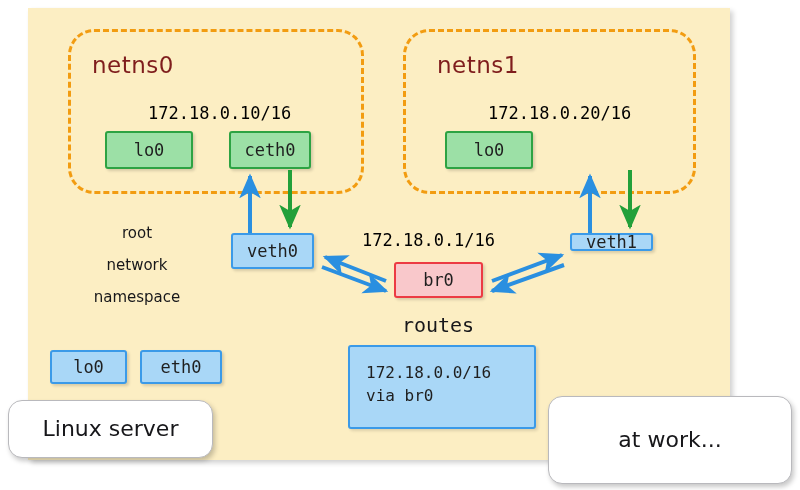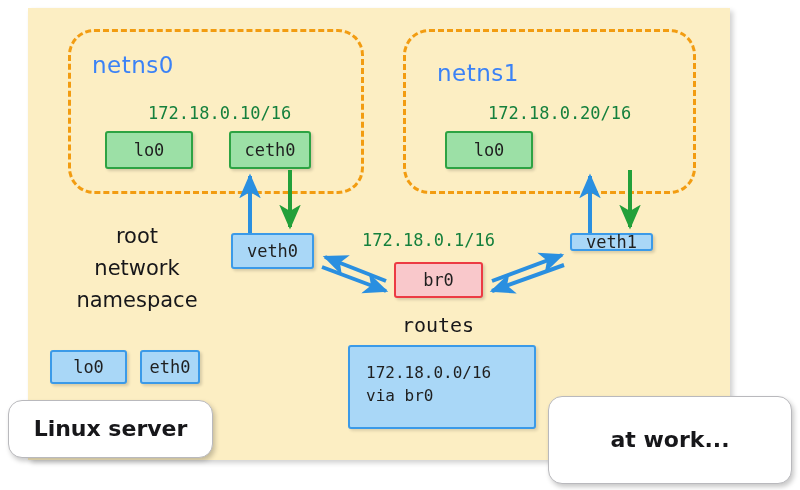--- a/index.html
+++ b/index.html
@@ -17,21 +17,21 @@
   
   .netns{
     position:absolute;
     border:3px dashed #f29c11;
     border-radius:26px;
   }
   .netns-title{
     position:absolute;
     font-family:"DejaVu Sans",sans-serif;
     font-size:23px;
-    color:#3b82f6;
+    color:#7f1d1d;
     letter-spacing:.5px;
   }
 
   
   .node{
     position:absolute;
     display:flex;align-items:center;justify-content:center;
     font-family:"DejaVu Sans Mono",monospace;
     font-size:17px;
     color:#1f1f1f;
@@ -40,28 +40,28 @@
   }
   .node.green{background:#9ce0a6;border:2.5px solid #2da343;}
   .node.blue {background:#a9d7f7;border:2.5px solid #3b9ae8;}
   .node.red  {background:#f9c8cb;border:2.5px solid #ec3b43;}
   .node.shadow{box-shadow:2px 2px 3px rgba(0,0,0,.15);}
 
   
   .iplabel{
     position:absolute;
     font-family:"DejaVu Sans Mono",monospace;
-    font-size:17px;color:#15803d;white-space:nowrap;
+    font-size:17px;color:#000000;white-space:nowrap;
   }
 
   
   .hand{
     position:absolute;
     font-family:"DejaVu Sans",sans-serif;
-    font-size:21px;color:#17171a;
+    font-size:15px;color:#17171a;
     text-align:center;white-space:nowrap;
   }
 
   
   .routebox{
     position:absolute;
     background:#a9d7f7;border:2.5px solid #3b9ae8;
     border-radius:3px;
     font-family:"DejaVu Sans Mono",monospace;
     font-size:16px;color:#1f1f1f;
@@ -77,50 +77,49 @@
     background:#ffffff;
     border:1.5px solid #b9b9bd;
     border-radius:14px;
     display:flex;align-items:center;justify-content:center;
     text-align:center;
     font-family:"DejaVu Sans",sans-serif;
     font-size:22px;color:#17171a;
     line-height:1.3;
     box-shadow:2px 3px 5px rgba(0,0,0,.22);
     box-sizing:border-box;
-    font-weight:bold;
   }
 
   svg.arrows{position:absolute;left:0;top:0;width:800px;height:490px;
              pointer-events:none;overflow:visible;}
 </style>
 </head>
 <body>
 
 <div id="root">
 
   <div class="canvas"></div>
 
   <div class="netns" style="left:68px;top:29px;width:290px;height:159px;"></div>
   <div class="netns-title" style="left:92px;top:52px;">netns0</div>
   <div class="iplabel" style="left:148px;top:103px;">172.18.0.10/16</div>
   <div class="node green shadow" style="left:105px;top:131px;width:88px;height:38px;">lo0</div>
   <div class="node green shadow" style="left:229px;top:131px;width:82px;height:38px;">ceth0</div>
 
   <div class="netns" style="left:403px;top:29px;width:287px;height:159px;"></div>
-  <div class="netns-title" style="left:437px;top:52px;margin-top:8px;">netns1</div>
+  <div class="netns-title" style="left:437px;top:52px;">netns1</div>
   <div class="iplabel" style="left:488px;top:103px;">172.18.0.20/16</div>
   <div class="node green shadow" style="left:445px;top:131px;width:88px;height:38px;">lo0</div>
 
   <div class="hand" style="left:62px;top:224px;width:150px;">root</div>
   <div class="hand" style="left:62px;top:256px;width:150px;">network</div>
   <div class="hand" style="left:52px;top:288px;width:170px;">namespace</div>
 
   <div class="node blue shadow" style="left:50px;top:350px;width:77px;height:34px;">lo0</div>
-  <div class="node blue shadow" style="left:140px;top:350px;width:60px;height:34px;">eth0</div>
+  <div class="node blue shadow" style="left:140px;top:350px;width:82px;height:34px;">eth0</div>
 
   <div class="node blue shadow" style="left:231px;top:233px;width:83px;height:36px;">veth0</div>
   <div class="node blue shadow" style="left:570px;top:233px;width:83px;height:18px;">veth1</div>
 
   <div class="iplabel" style="left:362px;top:230px;">172.18.0.1/16</div>
   <div class="node red shadow" style="left:394px;top:262px;width:89px;height:36px;">br0</div>
 
   <div class="hand" style="left:371px;top:313px;width:134px;font-size:20px;
               font-family:'DejaVu Sans Mono',monospace;">routes</div>
   <div class="routebox" style="left:348px;top:345px;width:188px;height:84px;">

